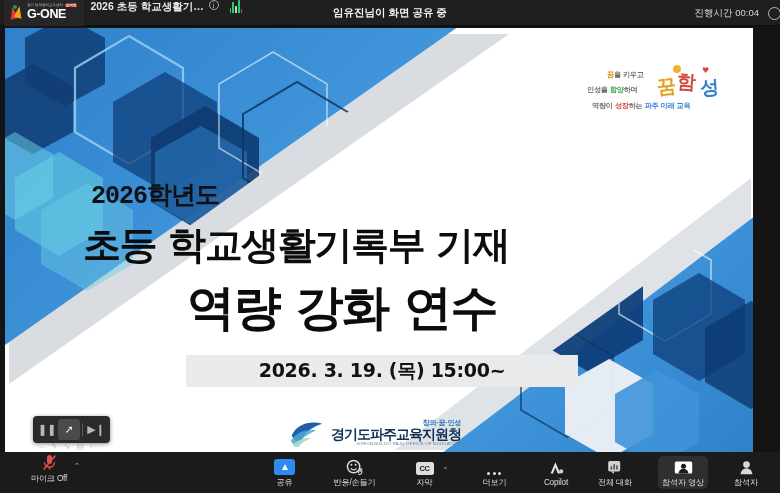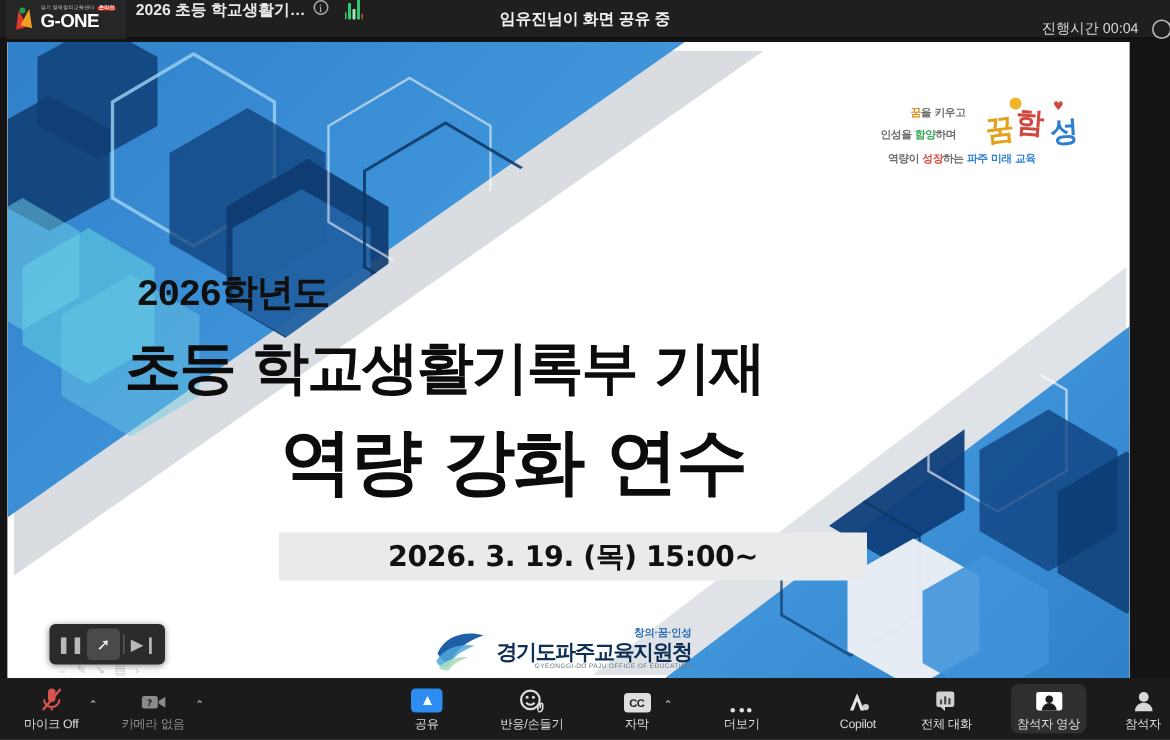--- a/index.html
+++ b/index.html
@@ -54,21 +54,21 @@
   .wave b:nth-child(4){ height:13px; }
   .wave b:nth-child(5){ height:4px; background:#d14b3f;}
 
   .tb-center{
     position:absolute; left:0; right:0; top:0; height:26px;
     display:flex; align-items:center; justify-content:center;
     font-size:10.5px; font-weight:700; color:#f1f1f1; pointer-events:none;
   }
   .tb-right{
     position:absolute; right:0; top:0; height:26px; display:flex;
-    align-items:flex-end; gap:9px; padding-right:4px;
+    align-items:center; gap:9px; padding-right:4px;
   }
   .elapsed{ font-size:9.5px; color:#d6d6d6; white-space:nowrap; }
   .circ-btn{
     width:13px;height:13px;border:1.3px solid #bdbdbd;border-radius:50%;
     position:relative; margin-right:-5px;
   }
 
   
   .stage{
     position:absolute; left:5px; top:28px; width:748px; height:424px;
@@ -171,23 +171,23 @@
     display:flex; align-items:center; gap:6px; padding-left:4px;
     color:#b9bfc6; font-size:8px; opacity:.75;
   }
 
   
   .bottombar{
     position:absolute; left:0; bottom:0; width:780px; height:41px;
     background:#1b1b1b; display:flex; align-items:center;
   }
   .grp{ display:flex; align-items:center; height:41px; }
-  .grp.left{ position:absolute; left:12px; gap:12px; }
+  .grp.left{ position:absolute; left:24px; gap:12px;flex-direction:column; }
   .grp.center{ position:absolute; left:0; right:0; justify-content:center; gap:30px; }
-  .grp.right{ position:absolute; right:2px; gap:22px;justify-content:center; }
+  .grp.right{ position:absolute; right:18px; gap:22px;justify-content:center; }
 
   .tool{
     display:flex; flex-direction:column; align-items:center; justify-content:center;
     gap:2px; min-width:30px; padding:2px 4px 1px; border-radius:5px; position:relative;
   }
   .tool.active{ background:#2f2f2f; }
   .tool .ic{ height:17px; display:flex; align-items:flex-end; justify-content:center; }
   .tool .lb{ font-size:8.2px; color:#dcdcdc; white-space:nowrap; letter-spacing:-.2px; }
   .tool.dim .lb{ color:#8b8b8b; }
   .caret{ color:#c8c8c8; font-size:7px; margin-left:3px; align-self:center;

